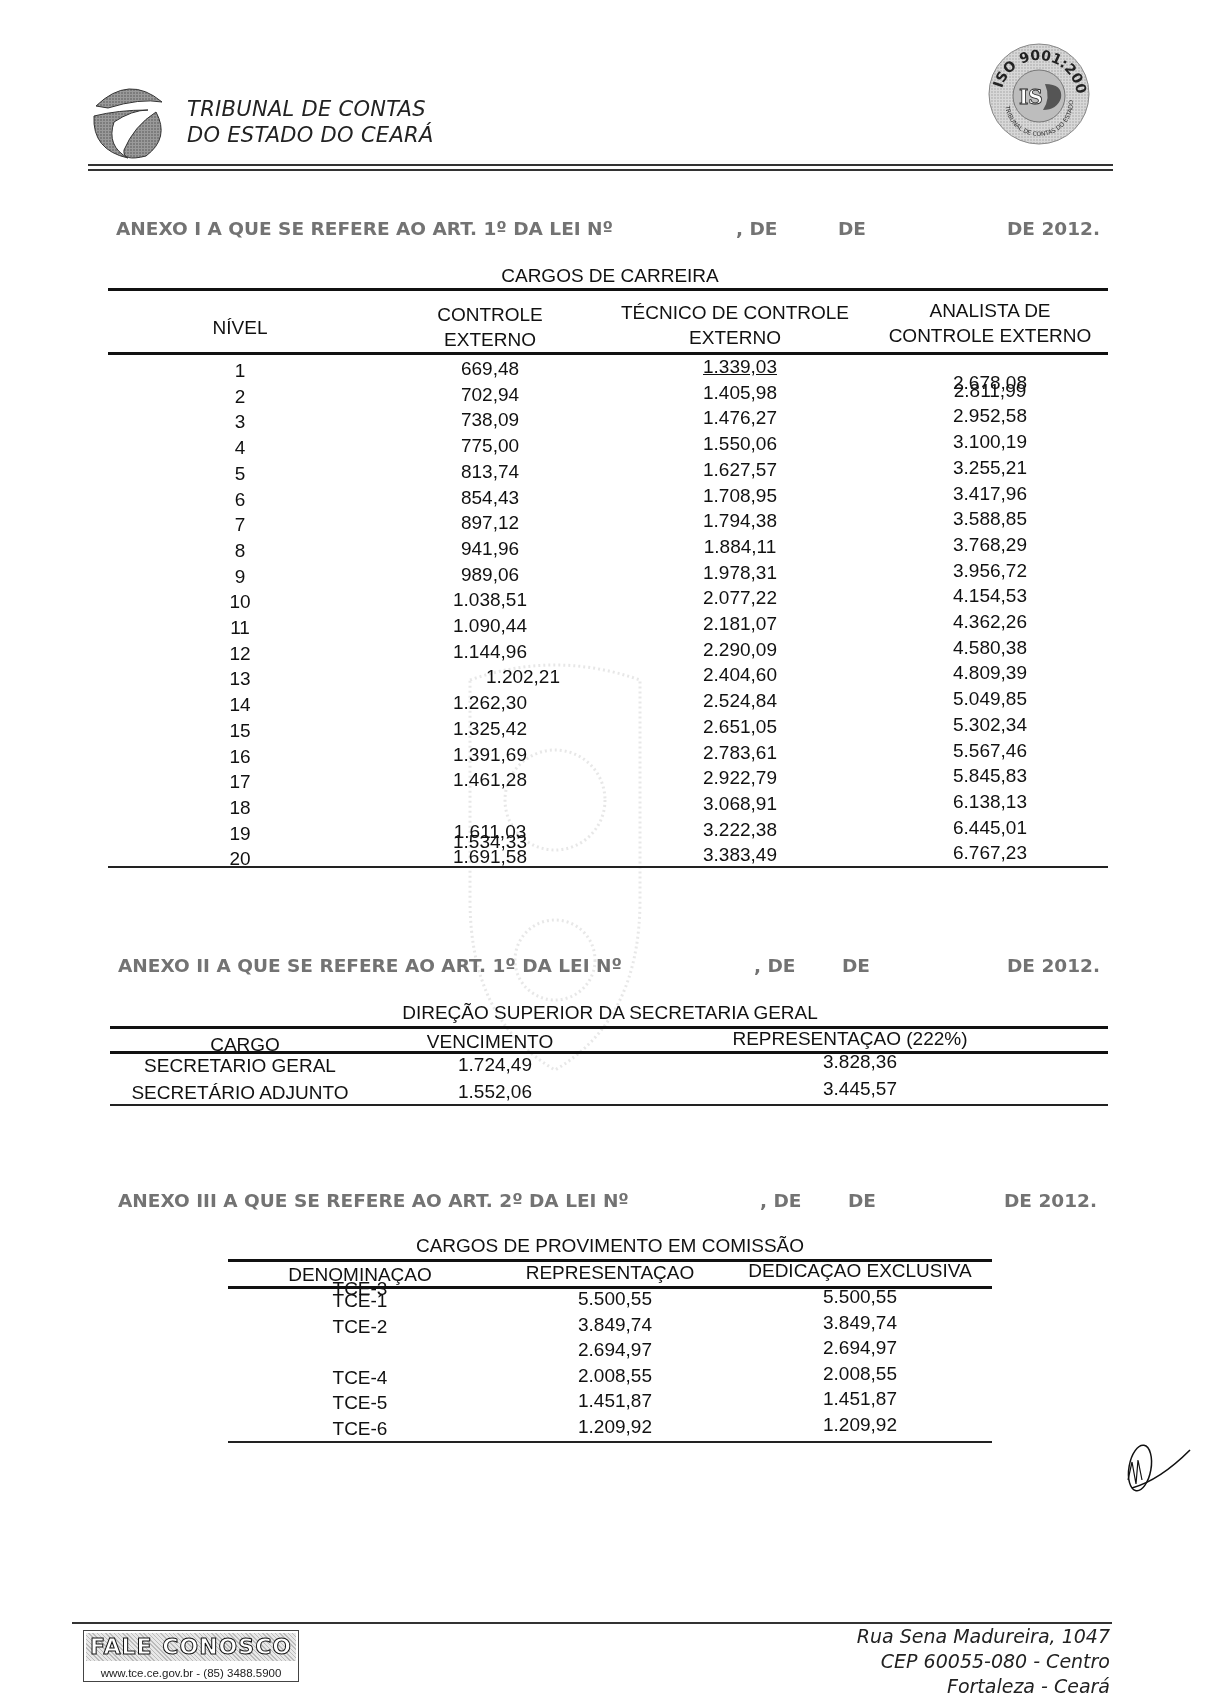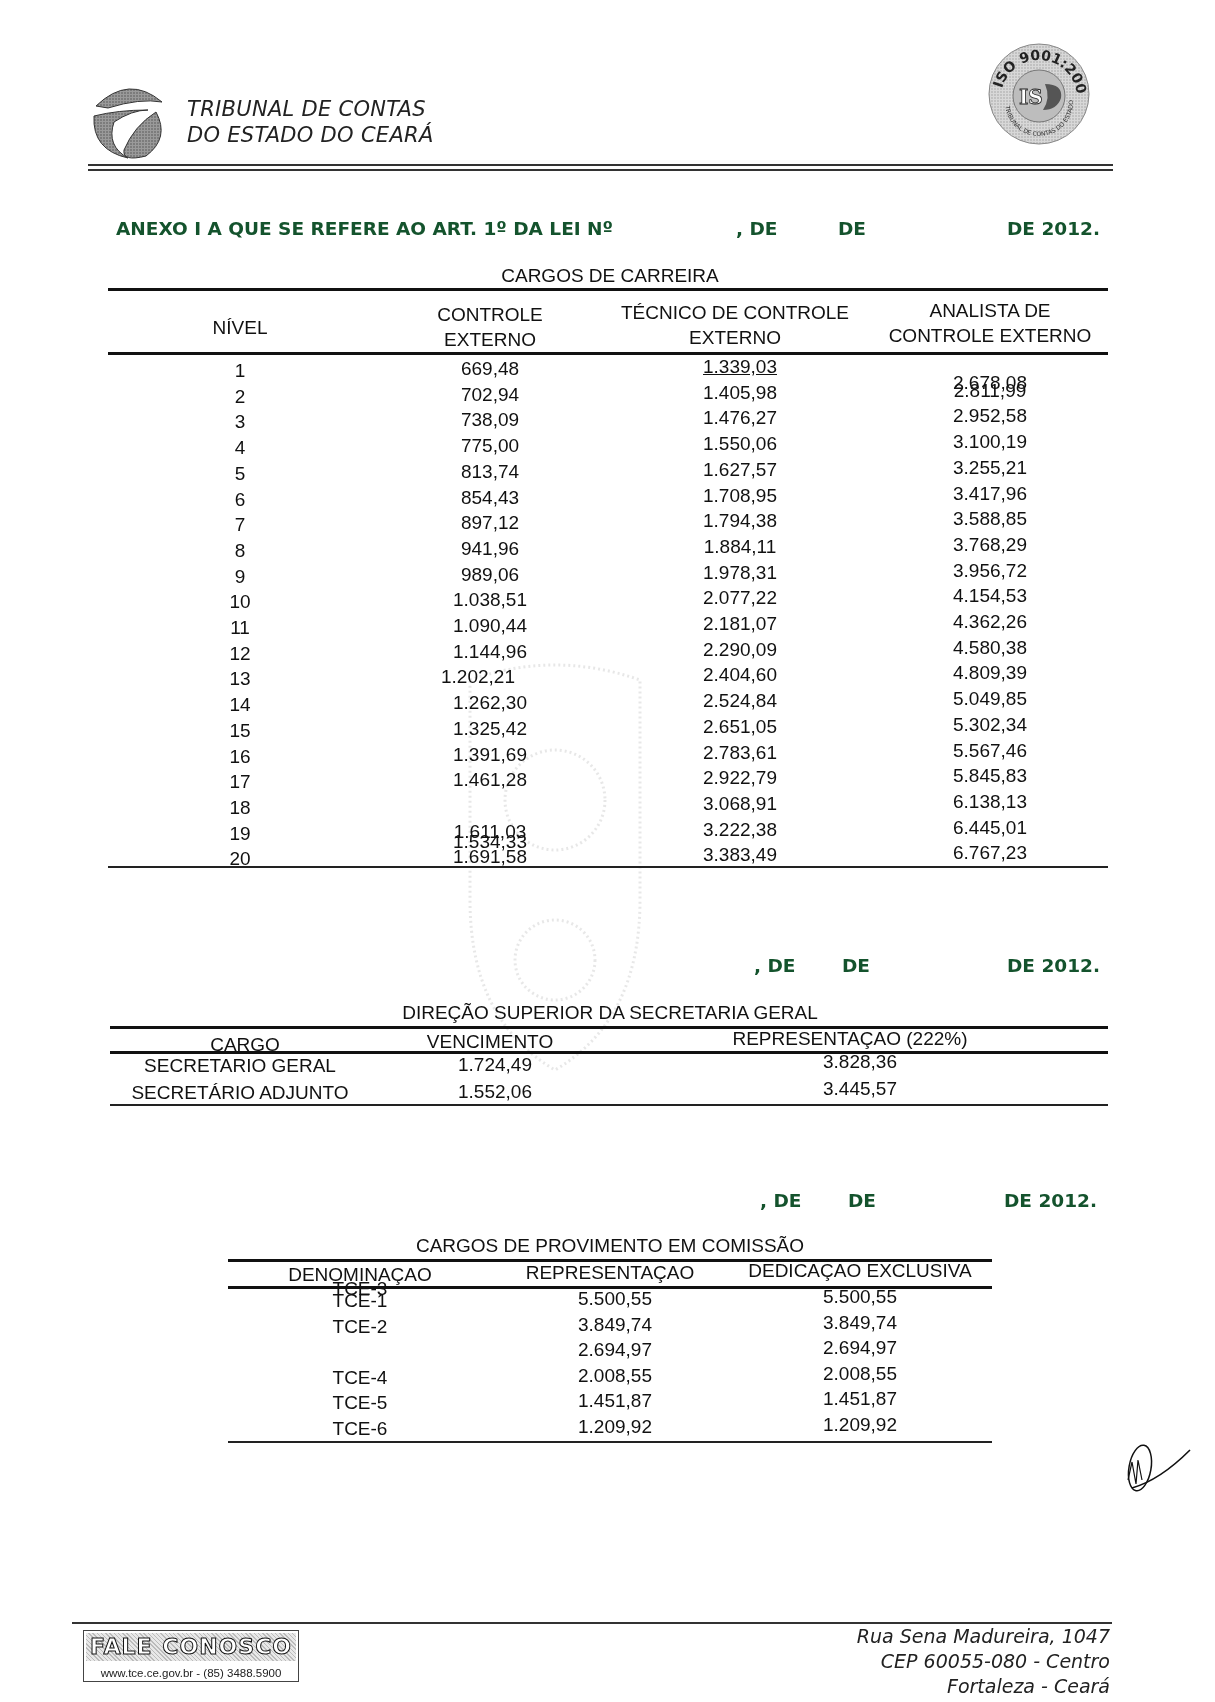--- a/index.html
+++ b/index.html
@@ -15,21 +15,21 @@
       left: 187px; top: 96px; font-family: "DejaVu Sans", sans-serif; font-style: italic;
       font-size: 21px; line-height: 26px; letter-spacing: 0.3px; color: #222;
     }
     .iso-seal { left: 985px; top: 40px; width: 108px; height: 108px; }
     .header-rule { left: 88px; top: 164px; width: 1025px; height: 8px; }
     .header-rule .l1 { position: absolute; left: 0; right: 0; top: 0; height: 2px; background: #333; }
     .header-rule .l2 { position: absolute; left: 0; right: 0; top: 5px; height: 2px; background: #333; }
 
     
     .annex-title {
-      font-family: "DejaVu Sans", sans-serif; font-weight: bold; font-size: 18.5px; color: #14532d;
+      font-family: "DejaVu Sans", sans-serif; font-weight: bold; font-size: 18.5px; color: #737373;
       white-space: nowrap;
     }
     .annex-title span { position: absolute; top: 0; }
 
     
     .caption { font-size: 19px; color: #111; text-align: center; white-space: nowrap; }
     .rule-thick { position: absolute; height: 3px; background: #111; }
     .rule-mid { position: absolute; height: 2px; background: #222; }
     .cell { position: absolute; text-align: center; font-size: 19px; white-space: nowrap; color: #111; }
     .hdr { font-size: 19px; color: #111; text-align: center; position: absolute; line-height: 25px; }
@@ -203,21 +203,21 @@
       <div class="cell" style="left: 920px; width: 140px; top: 611px;">4.362,26</div>
     </div>
     <div>
       <div class="cell" style="left: 200px; width: 80px; top: 642.7px;">12</div>
       <div class="cell" style="left: 420px; width: 140px; top: 640.7px;">1.144,96</div>
       <div class="cell" style="left: 670px; width: 140px; top: 638.7px;">2.290,09</div>
       <div class="cell" style="left: 920px; width: 140px; top: 636.7px;">4.580,38</div>
     </div>
     <div>
       <div class="cell" style="left: 200px; width: 80px; top: 668.4px;">13</div>
-      <div class="cell" style="left: 408px; width: 140px; top: 666.4px;">1.202,21</div>
+      <div class="cell" style="left: 420px; width: 140px; top: 666.4px; text-align: right;">1.202,21</div>
       <div class="cell" style="left: 670px; width: 140px; top: 664.4px;">2.404,60</div>
       <div class="cell" style="left: 920px; width: 140px; top: 662.4px;">4.809,39</div>
     </div>
     <div>
       <div class="cell" style="left: 200px; width: 80px; top: 694.1px; text-align: center;">14</div>
       <div class="cell" style="left: 420px; width: 140px; top: 692.1px;">1.262,30</div>
       <div class="cell" style="left: 670px; width: 140px; top: 690.1px;">2.524,84</div>
       <div class="cell" style="left: 920px; width: 140px; top: 688.1px;">5.049,85</div>
     </div>
     <div>
@@ -253,20 +253,21 @@
     <div>
       <div class="cell" style="left: 200px; width: 80px; top: 848.3px;">20</div>
       <div class="cell" style="left: 420px; width: 140px; top: 846.3px;">1.691,58</div>
       <div class="cell" style="left: 670px; width: 140px; top: 844.3px;">3.383,49</div>
       <div class="cell" style="left: 920px; width: 140px; top: 842.3px;">6.767,23</div>
     </div>
   </div>
 <div class="rule-mid" style="left:108px; top:866px; width:1000px;"></div>
 
 <div class="abs annex-title" style="left:118px; top:955px; width:1000px; height:24px;">
+  <span style="left:0;">ANEXO II A QUE SE REFERE AO ART. 1º DA LEI Nº</span>
   <span style="left:636px;">, DE</span>
   <span style="left:724px;">DE</span>
   <span style="left:889px;">DE 2012.</span>
 </div>
 <div class="abs caption" style="left:360px; top:1002px; width:500px;">DIREÇÃO SUPERIOR DA SECRETARIA GERAL</div>
 <div class="rule-thick" style="left:110px; top:1026px; width:998px;"></div>
 <div class="hdr" style="left:160px; top:1032px; width:170px;">CARGO</div>
 <div class="hdr" style="left:400px; top:1029px; width:180px;">VENCIMENTO</div>
 <div class="hdr" style="left:700px; top:1026px; width:300px;">REPRESENTAÇAO (222%)</div>
 <div class="rule-thick" style="left:110px; top:1051px; width:998px;"></div>
@@ -278,20 +279,21 @@
     </div>
     <div>
       <div class="cell" style="left: 110px; width: 260px; top: 1081.5px;">SECRETÁRIO ADJUNTO</div>
       <div class="cell" style="left: 425px; width: 140px; top: 1080.5px;">1.552,06</div>
       <div class="cell" style="left: 790px; width: 140px; top: 1077.5px;">3.445,57</div>
     </div>
   </div>
 <div class="rule-mid" style="left:110px; top:1104px; width:998px;"></div>
 
 <div class="abs annex-title" style="left:118px; top:1190px; width:1000px; height:24px;">
+  <span style="left:0;">ANEXO III A QUE SE REFERE AO ART. 2º DA LEI Nº</span>
   <span style="left:642px;">, DE</span>
   <span style="left:730px;">DE</span>
   <span style="left:886px;">DE 2012.</span>
 </div>
 <div class="abs caption" style="left:360px; top:1235px; width:500px;">CARGOS DE PROVIMENTO EM COMISSÃO</div>
 <div class="rule-thick" style="left:228px; top:1259px; width:764px;"></div>
 <div class="hdr" style="left:260px; top:1262px; width:200px;">DENOMINAÇAO</div>
 <div class="hdr" style="left:510px; top:1260px; width:200px;">REPRESENTAÇAO</div>
 <div class="hdr" style="left:725px; top:1258px; width:270px;">DEDICAÇAO EXCLUSIVA</div>
 <div class="rule-thick" style="left:228px; top:1286px; width:764px;"></div>

